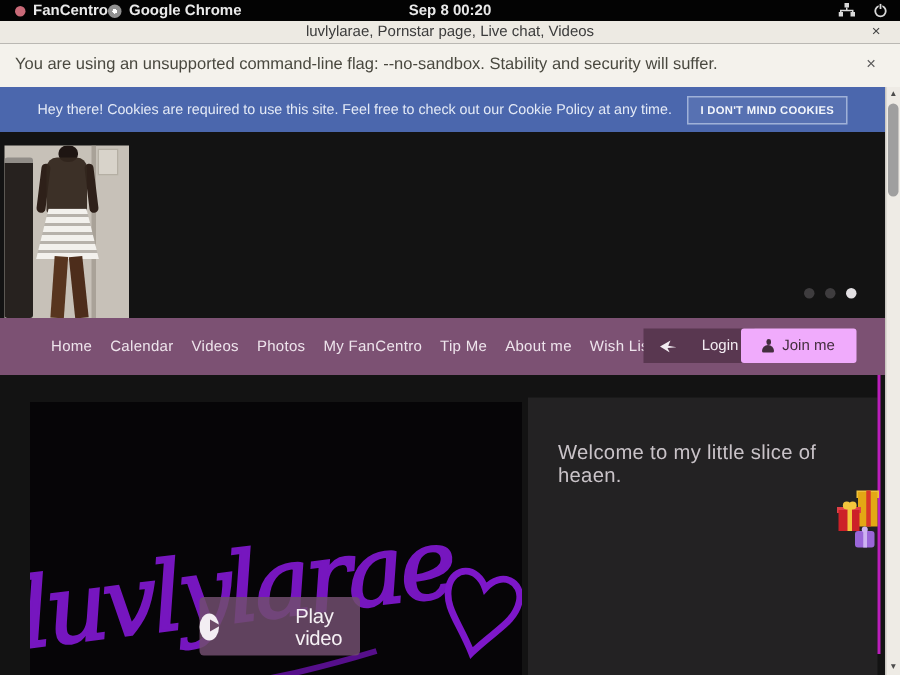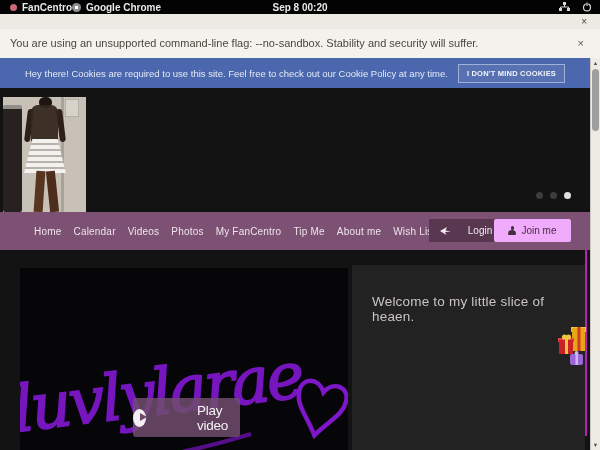--- a/index.html
+++ b/index.html
@@ -111,20 +111,21 @@
     </svg>
     <svg width="10" height="10" viewBox="0 0 10 10">
       <circle cx="5" cy="5.4" r="3.5" stroke="#d9d9d9" stroke-width="1.2" fill="none"></circle>
       <line x1="5" y1="0.4" x2="5" y2="4.2" stroke="#030303" stroke-width="2.4"></line>
       <line x1="5" y1="0.6" x2="5" y2="4" stroke="#d9d9d9" stroke-width="1.2"></line>
     </svg>
   </div>
 </div>
 
 <div class="titlebar">
+  <span>luvlylarae, Pornstar page, Live chat, Videos</span>
   <span class="close">×</span>
 </div>
 
 <div class="warnbar">
   <span>You are using an unsupported command-line flag: --no-sandbox. Stability and security will suffer.</span>
   <span class="close">×</span>
 </div>
 
 <div class="cookie">
   <span class="cookie-msg">Hey there! Cookies are required to use this site. Feel free to check out our Cookie Policy at any time.</span>

